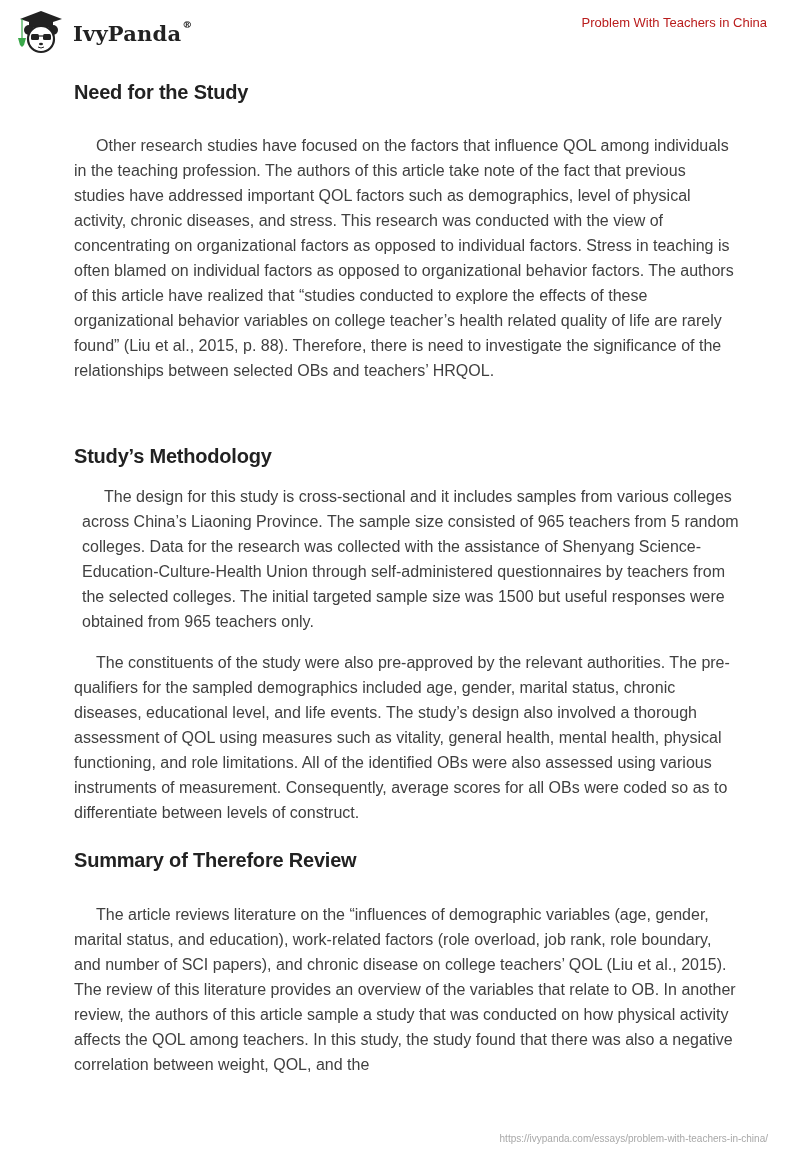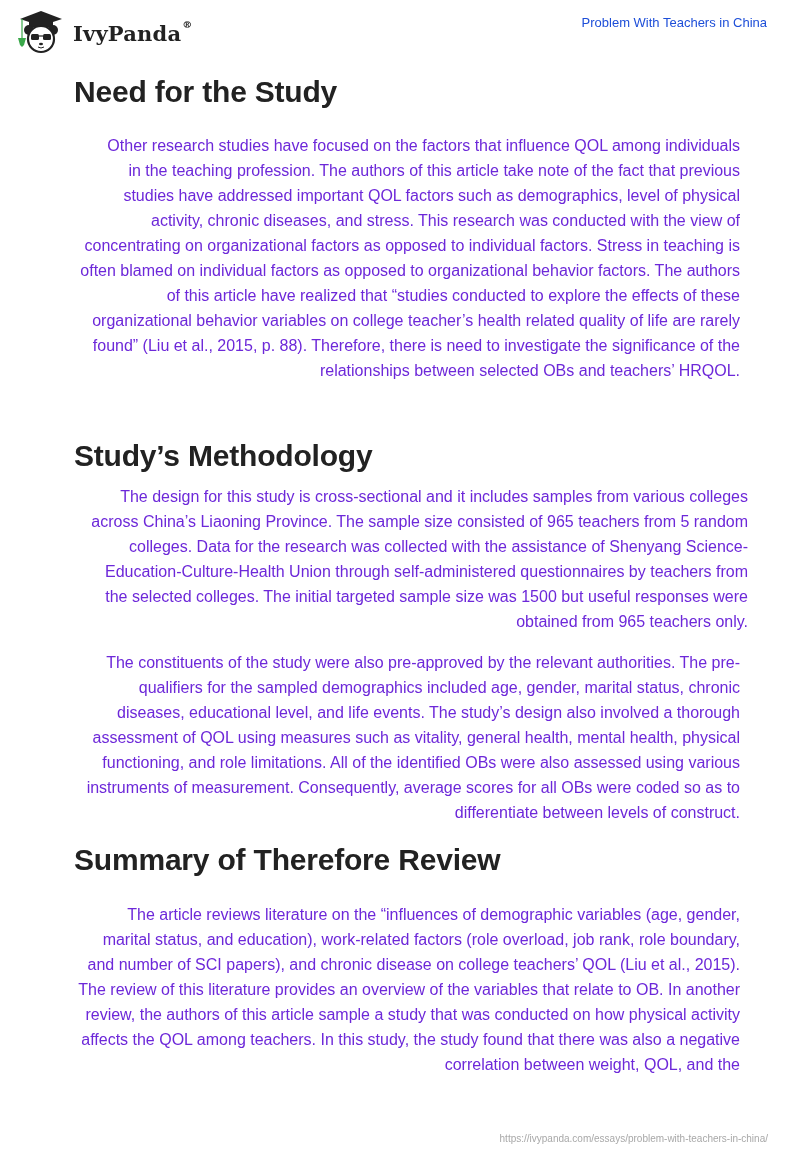--- a/index.html
+++ b/index.html
@@ -48,44 +48,43 @@
       vertical-align: top;
       position: relative;
       top: -2px;
       margin-left: 1px;
     }
     .doc-title {
       position: absolute;
       right: 33px;
       top: 15px;
       font-size: 13px;
-      color: #1d4ed8;
+      color: #b91c1c;
     }
     .content {
       position: absolute;
       left: 74px;
       top: 70px;
       width: 660px;
     }
     h2 {
       font-family: "Liberation Sans", sans-serif;
       font-weight: bold;
-      font-size: 30px;
+      font-size: 20px;
       line-height: 40px;
       margin: 0;
       color: #222222;
       letter-spacing: -0.2px;
     }
     p {
       font-size: 16px;
       line-height: 25px;
       margin: 0;
       text-indent: 22px;
-      color: #6d28d9;
-      text-align: right;
+      color: #404040;
     }
     .s1-h { position: absolute; top: 2px; left: 0; }
     .s1-p { position: absolute; top: 63px; left: 0; width: 666px; }
     .s2-h { position: absolute; top: 366px; left: 0; }
     .s2-p1 { position: absolute; top: 414px; left: 8px; width: 666px; }
     .s2-p2 { position: absolute; top: 580px; left: 0; width: 666px; }
     .s3-h { position: absolute; top: 770px; left: 0; }
     .s3-p { position: absolute; top: 832px; left: 0; width: 666px; }
     .footer-url {
       position: absolute;

